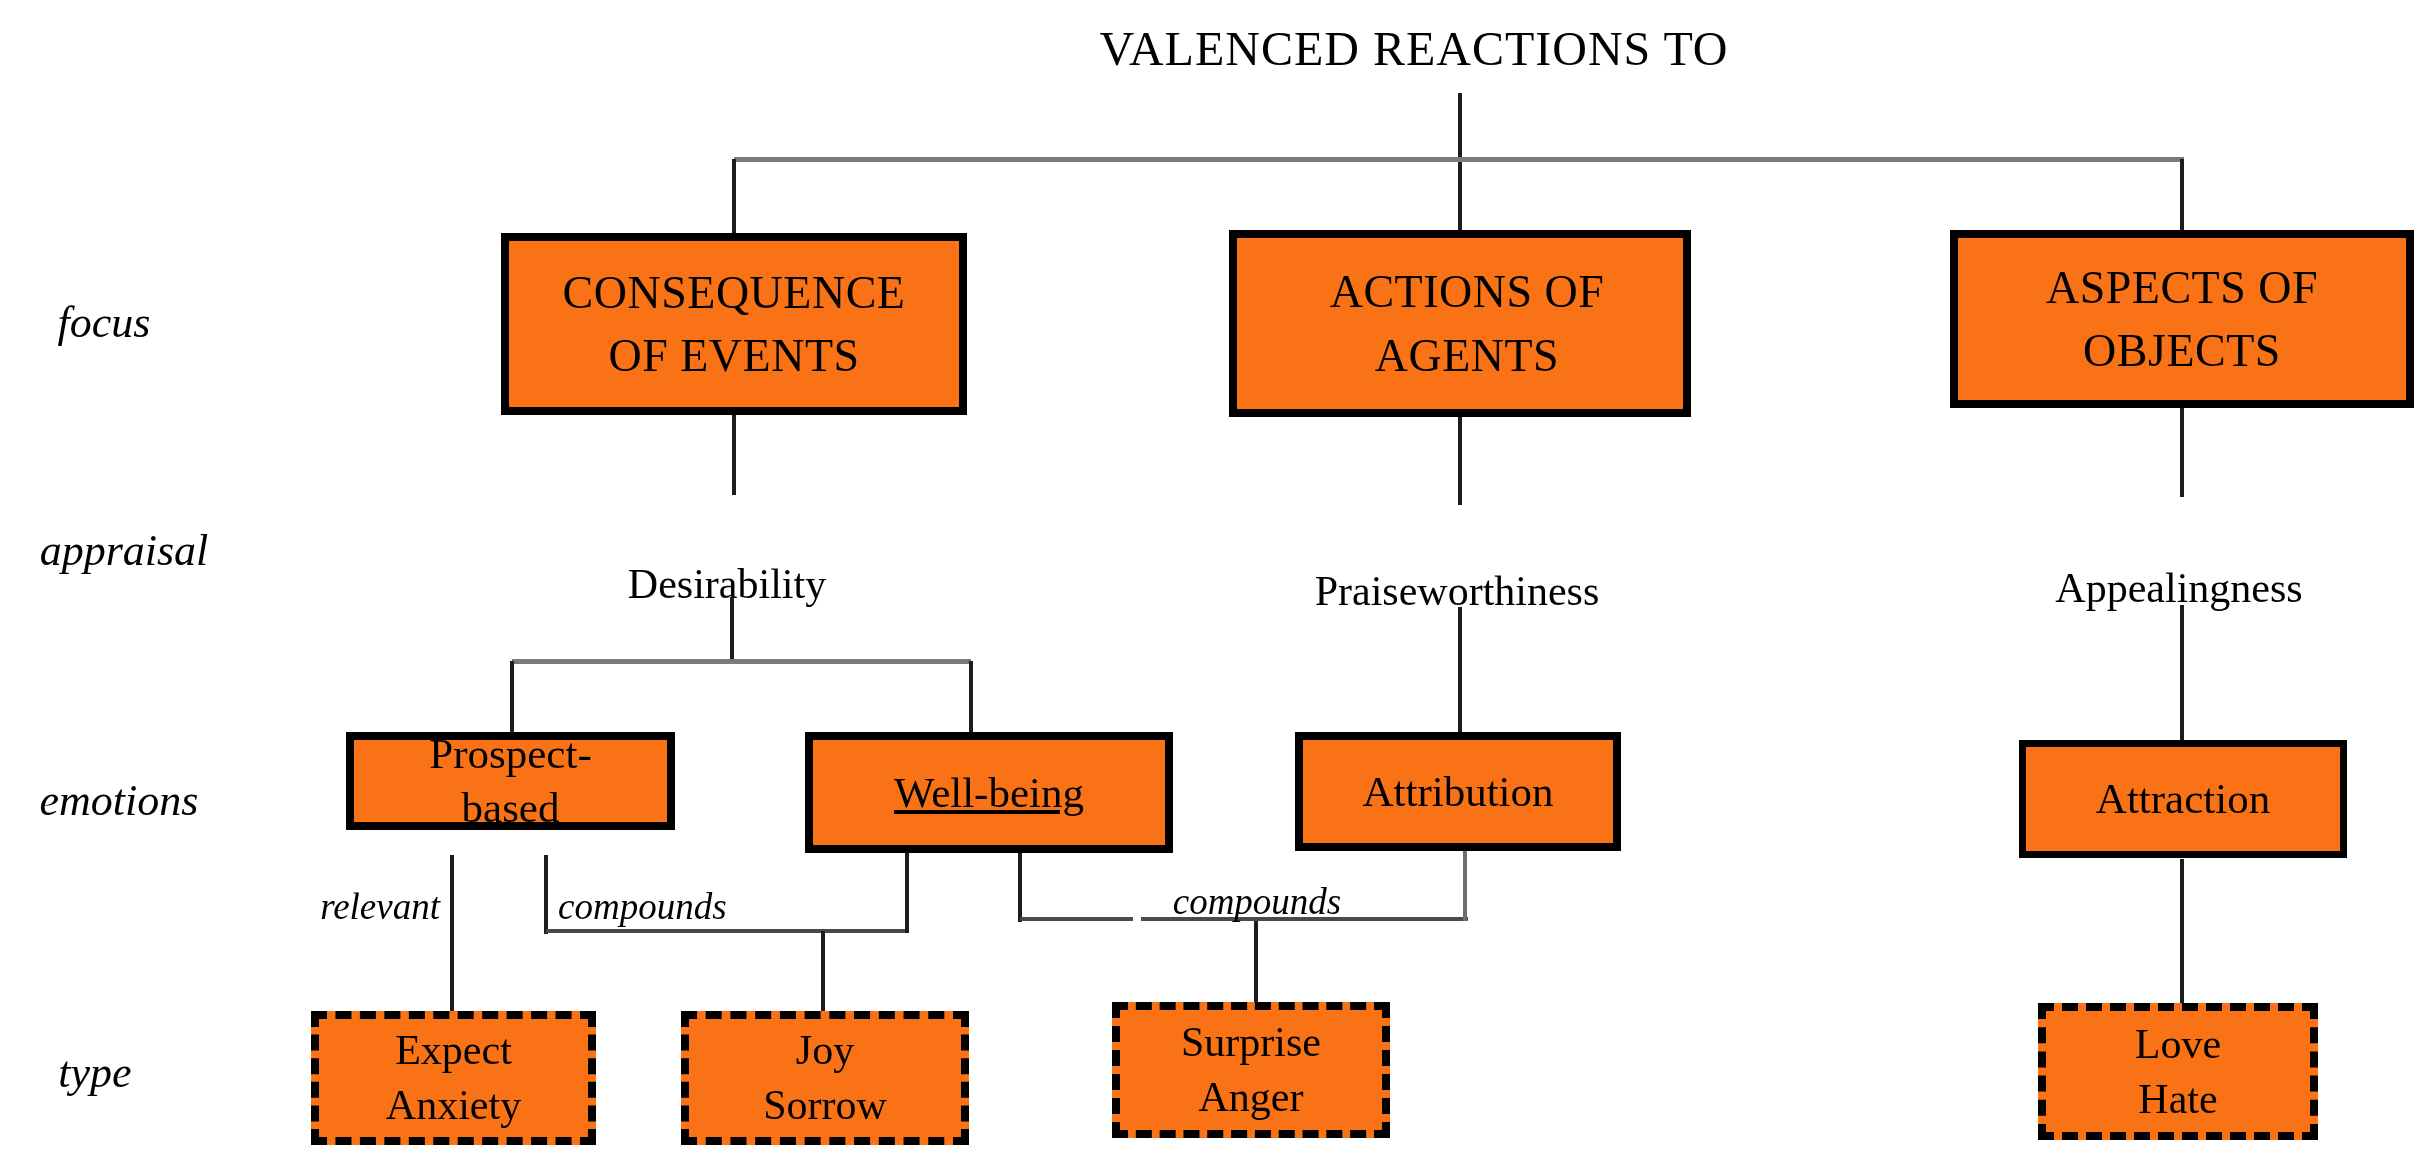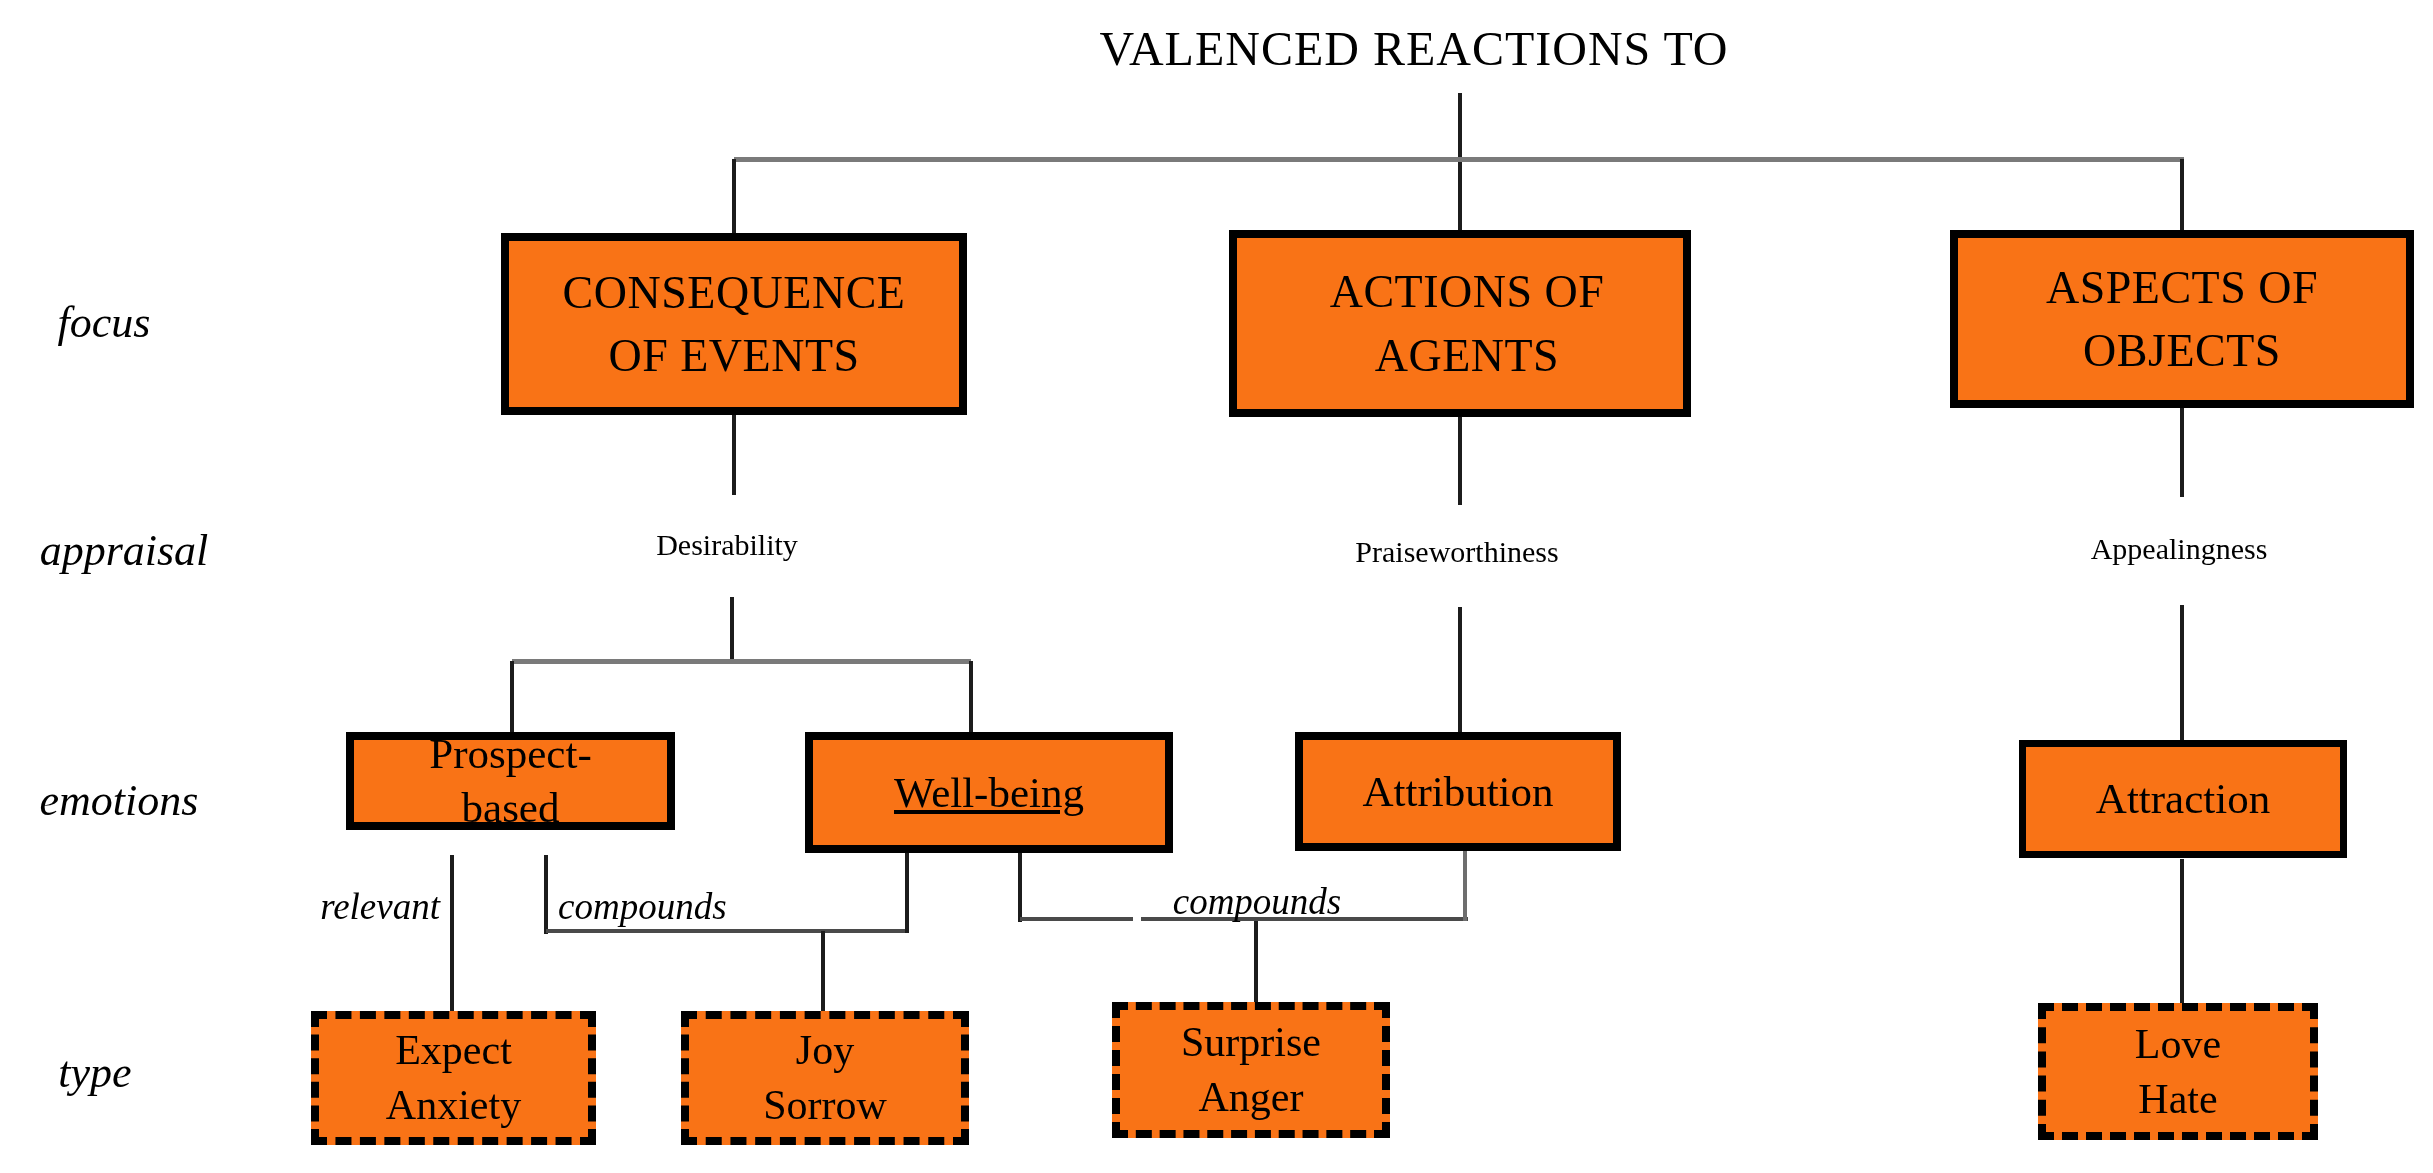--- a/index.html
+++ b/index.html
@@ -34,21 +34,21 @@
   .focus-text{font-size:46px;line-height:1.38;letter-spacing:0.5px;}
   .emotion-text{font-size:43px;line-height:1.25;}
   .type-text{font-size:42px;line-height:1.3;}
   .box span{display:block;}
   
   .lbl{position:absolute;white-space:nowrap;}
   .center{transform:translate(-50%,-50%);}
   .rightal{transform:translate(-100%,-50%);}
   .leftal{transform:translate(0,-50%);}
   .title-text{font-size:48px;letter-spacing:1px;}
-  .appraisal-text{font-size:30px;}
+  .appraisal-text{font-size:42px;margin-top:39px;}
   .rowlbl{font-style:italic;font-size:44px;}
   .edgelbl{font-style:italic;font-size:37px;}
 </style>
 </head>
 <body>
 
 <div id="canvas">
 
   <div class="lbl center title-text" style="left:1414px;top:48px;">VALENCED REACTIONS TO</div>
 

